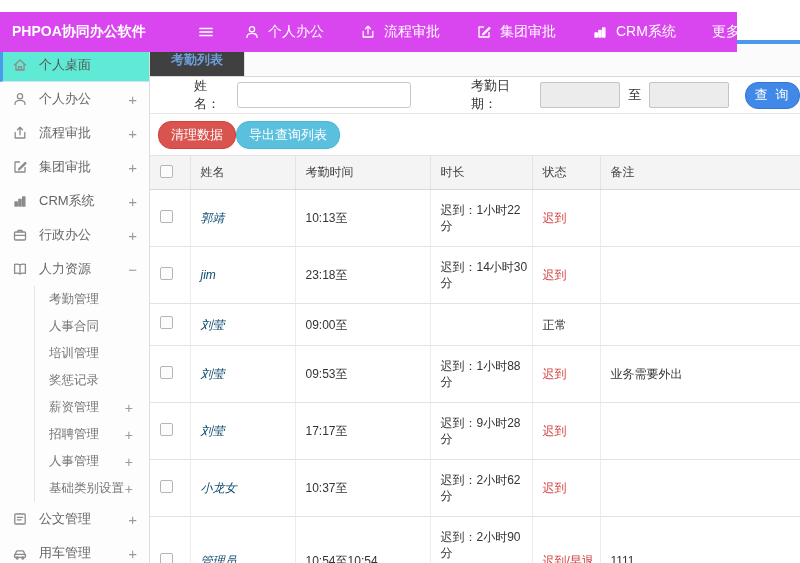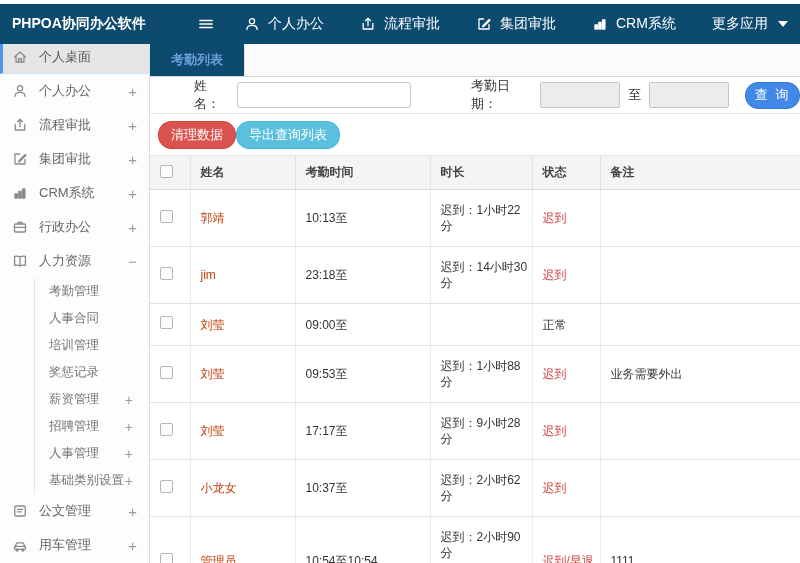--- a/index.html
+++ b/index.html
@@ -1,81 +1,81 @@
 <!DOCTYPE html>
 <html><head>
 <meta charset="utf-8">
 <style>
   * { margin:0; padding:0; box-sizing:border-box; }
   html,body { width:800px; height:563px; overflow:hidden;
     font-family:"Liberation Sans","DejaVu Sans",sans-serif; background:#fff; }
 
   
-  .topbar { position:absolute; left:0; top:4px; width:800px; height:40px;
-    background:#0c4a6e; color:#fff; display:flex; align-items:center; z-index:5; }
+  .topbar { position:absolute; left:0; top:12px; width:737px; height:40px;
+    background:#d946ef; color:#fff; display:flex; align-items:center; z-index:5; }
   .logo { width:150px; flex:0 0 150px; font-size:14px; font-weight:bold; padding-left:12px; }
   .menu-toggle { margin:0 30px 0 48px; cursor:pointer; display:flex; align-items:center; }
   .top-nav { display:flex; align-items:center; }
   .top-nav-item { display:flex; align-items:center; gap:8px; font-size:14px;
     margin-right:36px; cursor:pointer; white-space:nowrap; }
   .top-nav-item .ticon { display:flex; align-items:center; }
   .caret-down { width:0; height:0; border-left:5px solid transparent;
     border-right:5px solid transparent; border-top:6px solid #fff; margin-left:2px; }
 
   
   .sidebar { position:absolute; left:0; top:40px; width:150px; bottom:0;
     background:#fdfdfd; border-right:1px solid #ddd; overflow:hidden; }
   .side-item { height:34px; display:flex; align-items:center; padding:0 12px;
     color:#666; font-size:13px; cursor:pointer; }
   .side-item .sicon { width:17px; margin-right:10px; color:#8b8b8b; display:flex; align-items:center; }
   .side-item .expand { margin-left:auto; color:#9a9a9a; font-size:15px; font-weight:400; }
-  .side-item.active { background:#e5e5e5; border-left:3px solid #4b99ec;
-    border-bottom:1px solid #cfe3f7; padding-left:9px; color:#555; }
+  .side-item.active { background:#5eead4; border-left:3px solid #4b99ec;
+    border-bottom:1px solid #cfe3f7; padding-left:9px; color:#555;margin-top:8px; }
   .side-sub { margin-left:34px; border-left:1px solid #e4e4e4; }
   .side-sub .side-item { height:27px; padding:0 16px 0 14px; color:#777; font-size:12.5px;text-align:right; }
   .side-sub .side-item .expand { font-size:14px; }
 
   
   .content { position:absolute; left:150px; top:40px; right:0; bottom:0; background:#fff; }
   .blue-strip { height:4px; background:#4b99ec; }
   .tabbar { height:33px; background:#fbfbfb; border-bottom:1px solid #d8d8d8; display:flex; }
   .tab { padding:0 21px; line-height:32px; font-size:13px; font-weight:bold;
     color:#333; cursor:pointer; background:linear-gradient(#ffffff,#efefef);
     border-right:1px solid #ddd; }
   .tab:first-child { border-left:none; }
-  .tab.active { color:#6d9eda; background:#0c4a6e; border-right:1px solid #e0e0e0; }
+  .tab.active { color:#6d9eda; background:#404040; border-right:1px solid #e0e0e0; }
 
   .search-row { height:37px; display:flex; align-items:center; font-size:13px;
     color:#333; border-bottom:1px solid #e8e8e8; padding-left:10px; background:#fff; }
   .search-row label { margin-right:6px;margin-left:34px; }
   .name-input { width:184px; height:26px; border:1px solid #c8c8c8; border-radius:3px;
     margin-right:26px; padding:0 6px; font-size:12px; outline:none; }
   .date-input { width:80px; height:26px; border:1px solid #c4c4c4; background:#ececec;
     border-radius:2px; margin:0 8px 0 2px; }
   .date-input.second { margin-left:8px; margin-right:16px; }
   .btn { display:inline-flex; align-items:center; justify-content:center; color:#fff;
     border:none; border-radius:13px; font-size:13px; cursor:pointer;
     font-family:"Liberation Sans","DejaVu Sans",sans-serif; }
   .query-btn { width:58px; height:27px; background:#4189e8; border:1px solid #3276d2; letter-spacing:2px; }
   .actions-row { height:41px; display:flex; align-items:center; padding-left:8px; }
   .danger-btn { height:28px; padding:0 12px; background:#d9534f; border:1px solid #d43f3a; }
   .info-btn { height:28px; padding:0 12px; background:#5bc0de; border:1px solid #46b8da;text-align:center; }
 
   
   table.att { width:100%; border-collapse:collapse; table-layout:fixed; font-size:12px; color:#333; }
-  table.att th { background:#f4f4f4; font-weight:bold; color:#444; text-align:left;
+  table.att th { background:#f4f4f4; font-weight:normal; color:#444; text-align:left;
     padding:8px 10px; border-bottom:1px solid #d9d9d9; border-right:1px solid #e3e3e3;
     border-top:1px solid #e3e3e3; }
   table.att td { padding:12px 4px 12px 10px; border-bottom:1px solid #e3e3e3;
     border-right:1px solid #ececec; vertical-align:middle; line-height:16px;
     overflow:hidden; }
   table.att th:last-child, table.att td:last-child { border-right:none; }
   .col-check { width:40px; } .col-name { width:105px; } .col-time { width:135px; }
   .col-dur { width:102px; } .col-status { width:68px; }
-  td.name-cell a { color:#c2410c; text-decoration:none; cursor:pointer; }
+  td.name-cell a { color:#0c4a6e; text-decoration:none; cursor:pointer;font-style:italic; }
   .status-late { color:#d0403c; white-space:nowrap; }
   .status-normal { color:#333; }
   .cbox { width:13px; height:13px; border:1px solid #b5b5b5; background:#fcfcfc;
     border-radius:2px; display:inline-block; cursor:pointer; }
 </style>
 </head>
 <body>
 
 <div class="topbar">
   <div class="logo">PHPOA协同办公软件</div>

